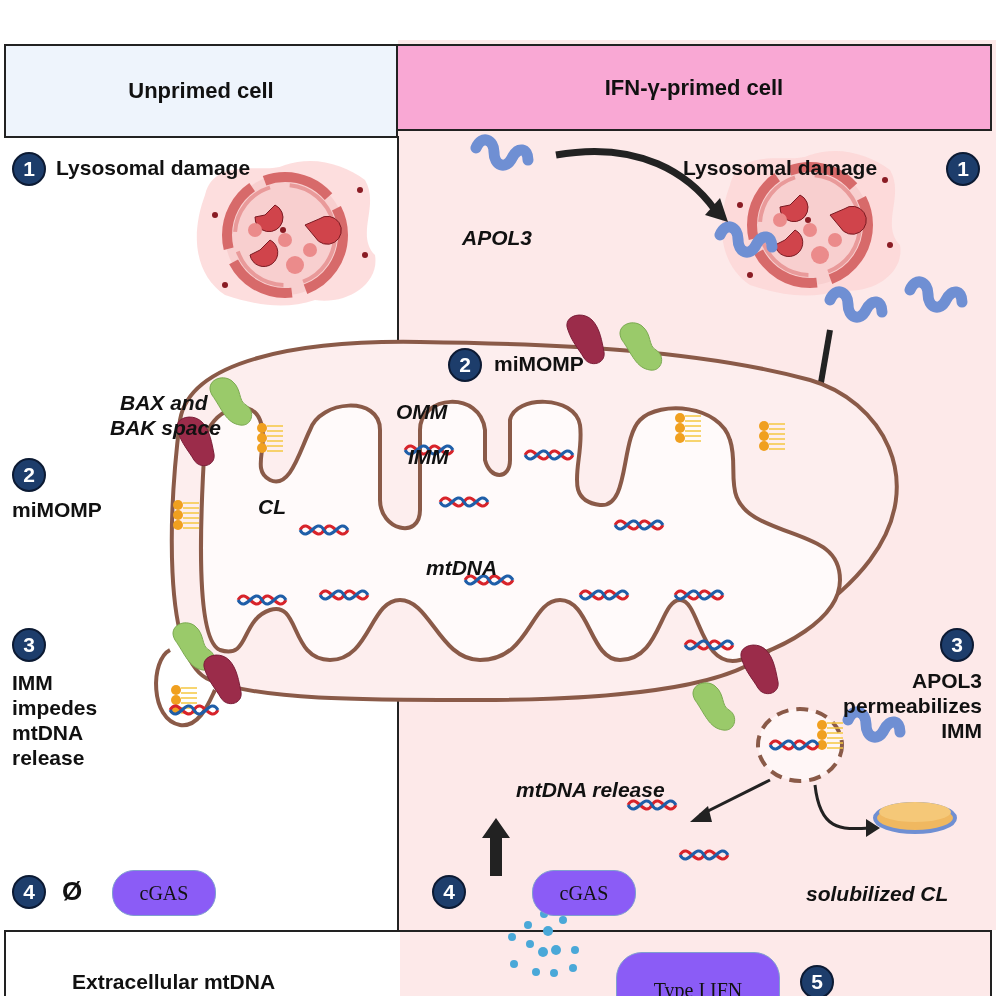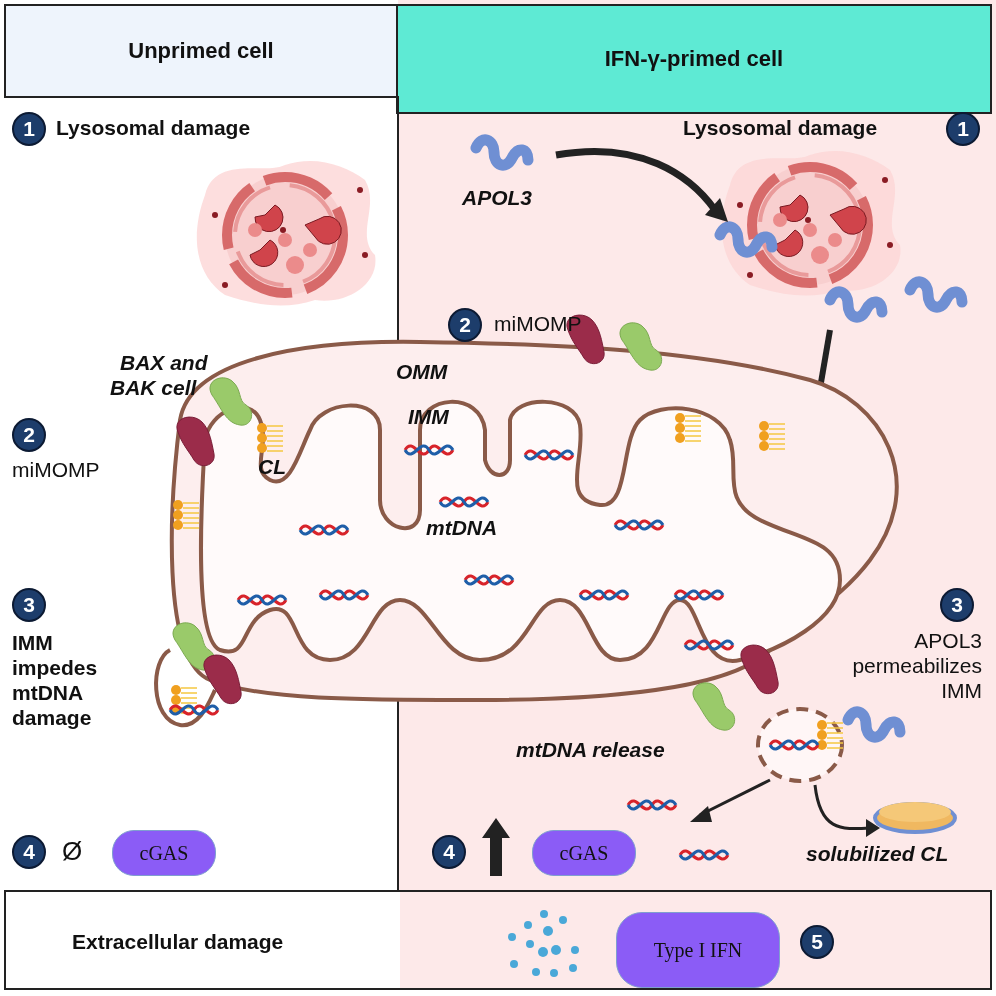--- a/index.html
+++ b/index.html
@@ -1,27 +1,27 @@
 <!DOCTYPE html>
 <html><head>
 <meta charset="utf-8">
 <style>
   html,body{margin:0;padding:0;background:#fff;}
   body{width:996px;height:996px;position:relative;overflow:hidden;font-family:"Liberation Sans",sans-serif;color:#111;}
-  .abs{position:absolute;}
+  .abs{position:absolute;margin-top:40px;}
   .panel-left{left:0;top:0;width:398px;height:890px;background:#fff;}
   .panel-right{left:398px;top:0;width:598px;height:890px;background:#fde9e9;}
   .hdr-left{left:4px;top:4px;width:394px;height:94px;background:#eef4fc;border:2px solid #222;box-sizing:border-box;display:flex;align-items:center;justify-content:center;font-weight:bold;font-size:22px;}
-  .hdr-right{left:396px;top:4px;width:596px;height:110px;background:#5eead4;border:2px solid #222;box-sizing:border-box;display:flex;align-items:center;justify-content:center;font-weight:bold;font-size:22px;}
+  .hdr-right{left:396px;top:4px;width:596px;height:87px;background:#f9a8d4;border:2px solid #222;box-sizing:border-box;display:flex;align-items:center;justify-content:center;font-weight:bold;font-size:22px;}
   .divider{left:397px;top:96px;width:2px;height:796px;background:#222;}
   .extra{left:4px;top:890px;width:988px;height:100px;border:2px solid #222;box-sizing:border-box;background:linear-gradient(90deg,#fff 0,#fff 394px,#fde9e9 394px);}
   .badge{width:34px;height:34px;border-radius:50%;background:#1d3d6b;border:2px solid #0c1a33;box-sizing:border-box;color:#fff;font-weight:bold;font-size:21px;display:flex;align-items:center;justify-content:center;}
   .lbl{font-size:21px;white-space:nowrap;font-weight:bold;}
   .it{font-style:italic;}
-  .bold{font-weight:normal;}
+  .bold{font-weight:bold;}
   .pill{border:1.5px solid #7f9ed0;background:#8b5cf6;border-radius:22px;display:flex;align-items:center;justify-content:center;font-size:20px;box-sizing:border-box;font-family:Liberation Serif, serif;}
   svg{position:absolute;left:0;top:0;}
 </style>
 </head>
 <body>
 
 <div class="abs panel-left"></div>
 <div class="abs panel-right"></div>
 
 <div class="abs hdr-left">
@@ -154,38 +154,38 @@
   </g>
 </svg>
 
 <div class="abs badge" style="left:12px;top:112px;">
     <span>1</span>
   </div>
 <div class="abs lbl" style="left:56px;top:116px;">Lysosomal damage</div>
 
 <div class="abs lbl it" style="left:120px;top:350px;text-align:left;line-height:25px;">
     <div>BAX and</div>
-    <div style="margin-left:-10px">BAK cell</div>
+    <div style="margin-left:-10px">BAK space</div>
   </div>
 
 <div class="abs badge" style="left:12px;top:418px;">
     <span>2</span>
   </div>
 <div class="abs lbl bold" style="left:12px;top:458px;">miMOMP</div>
 
 <div class="abs lbl it" style="left:258px;top:455px;">CL</div>
 
 <div class="abs badge" style="left:12px;top:588px;">
     <span>3</span>
   </div>
 <div class="abs lbl" style="left:12px;top:630px;line-height:25px;">
   <div>IMM</div>
     <div>impedes</div>
     <div>mtDNA</div>
-    <div>damage</div>
+    <div>release</div>
 </div>
 
 <div class="abs badge" style="left:12px;top:835px;">
     <span>4</span>
   </div>
 <div class="abs lbl bold" style="left:62px;top:836px;font-size:26px;">Ø</div>
 <div class="abs pill" style="left:112px;top:830px;width:104px;height:46px;">
     <span>cGAS</span>
   </div>
 
@@ -217,19 +217,19 @@
 <div class="abs lbl it" style="left:516px;top:738px;">mtDNA release</div>
 <div class="abs lbl it" style="left:806px;top:842px;">solubilized CL</div>
 
 <div class="abs badge" style="left:432px;top:835px;">
     <span>4</span>
   </div>
 <div class="abs pill" style="left:532px;top:830px;width:104px;height:46px;">
     <span>cGAS</span>
   </div>
 
-<div class="abs lbl" style="left:72px;top:930px;">Extracellular damage</div>
+<div class="abs lbl" style="left:72px;top:930px;">Extracellular mtDNA</div>
 <div class="abs pill" style="left:616px;top:912px;width:164px;height:76px;border-radius:26px;">
     <span>Type I IFN</span>
   </div>
 <div class="abs badge" style="left:800px;top:925px;">
     <span>5</span>
   </div>
 
 </body></html>

